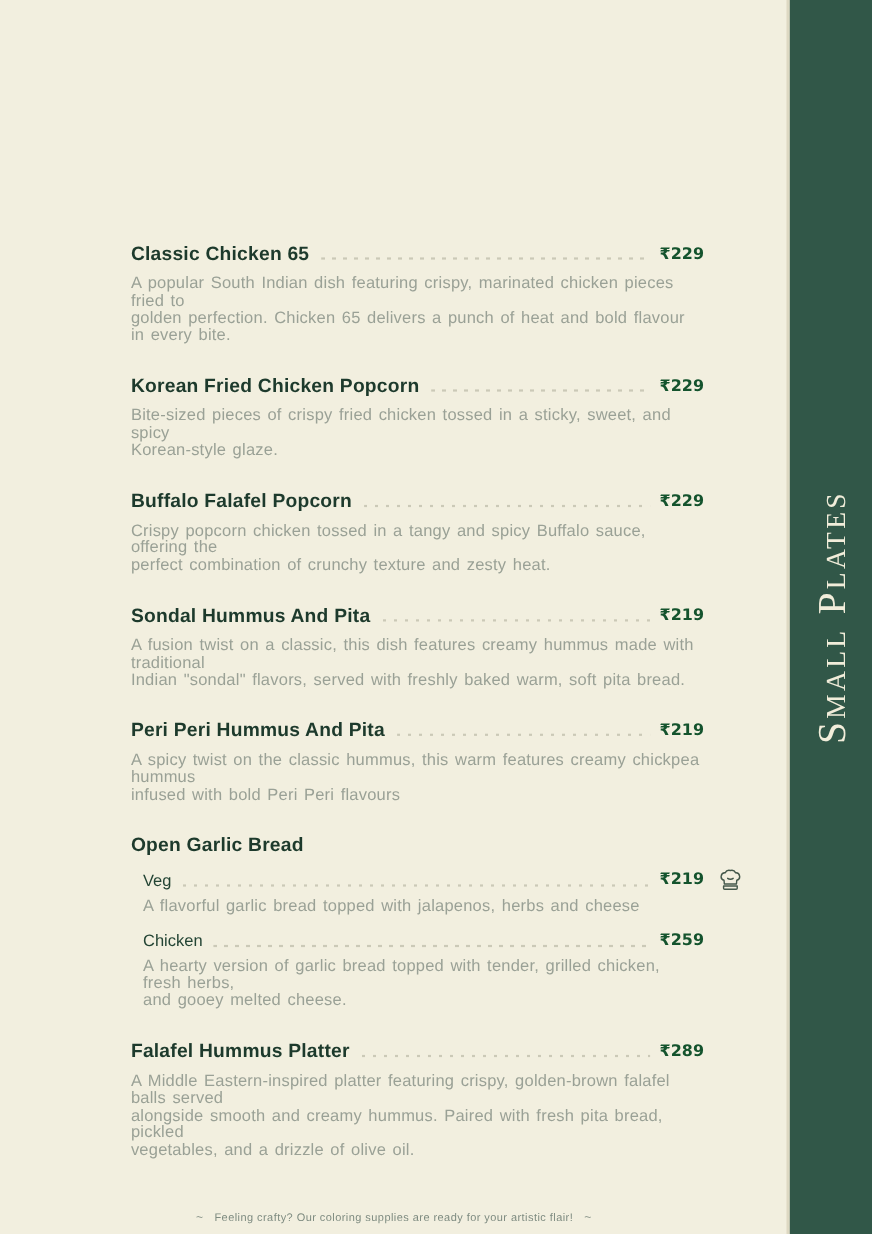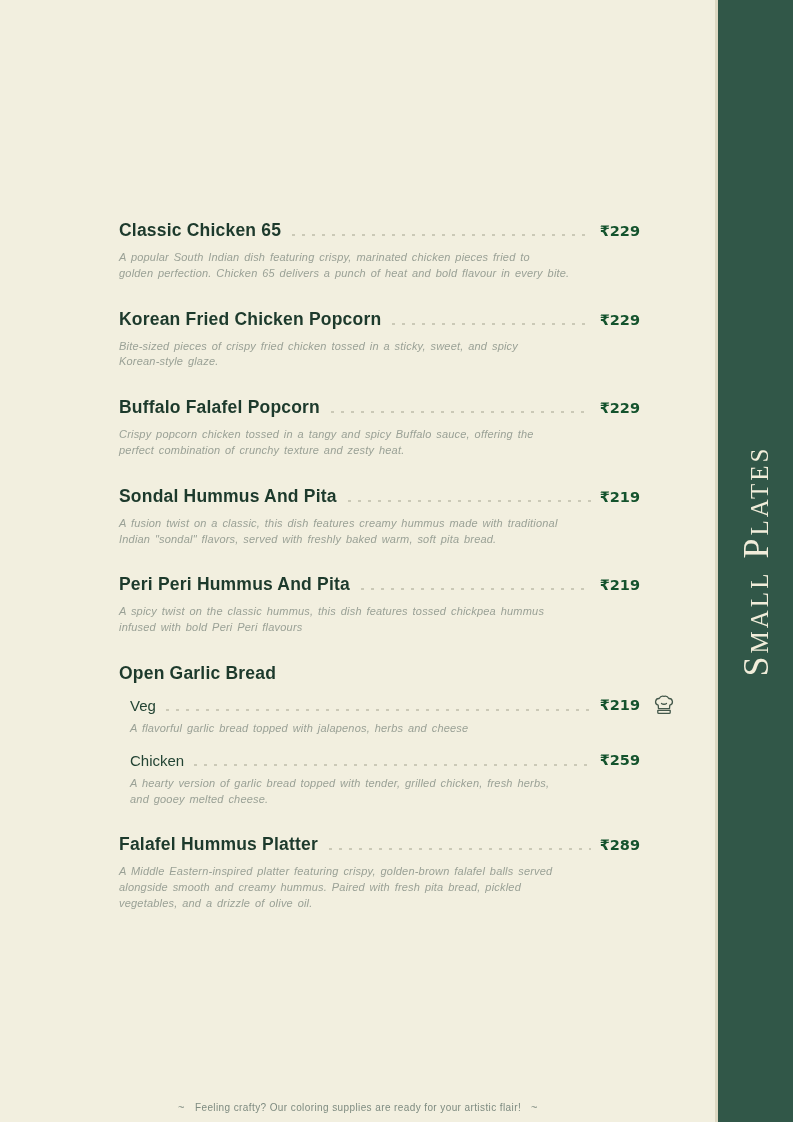--- a/index.html
+++ b/index.html
@@ -47,24 +47,23 @@
     flex:1;height:2px;align-self:flex-end;
     margin:0 9px 6px 11px;
     background:repeating-linear-gradient(90deg,#cbc9b7 0 3px,transparent 3px 10px);
   }
   .price{
     font-family:"DejaVu Sans","Liberation Sans",sans-serif;
     font-size:14.5px;line-height:21px;font-weight:bold;
     color:#14532d;white-space:nowrap;
   }
   .desc{
-    margin:0;font-size:11px;line-height:15.8px;
+    margin:0;font-size:15px;line-height:15.8px;
     color:#9aa196;letter-spacing:.2px;word-spacing:1.5px;
     white-space:pre-line;
-    font-style:italic;
   }
 
   
   .group-title-row{margin-bottom:10px;}
   .variants{padding-left:11px;}
   .variant{margin-bottom:13px;}
   .variant:last-child{margin-bottom:0;}
   .variant-row{
     display:flex;align-items:flex-end;position:relative;
     margin-bottom:5px;
@@ -133,21 +132,21 @@
       <p class="desc">A fusion twist on a classic, this dish features creamy hummus made with traditional
 Indian "sondal" flavors, served with freshly baked warm, soft pita bread.</p>
     </div>
 
     <div class="menu-item">
       <div class="title-row">
         <h3 class="item-name">Peri Peri Hummus And Pita</h3>
         <div class="leader"></div>
         <div class="price">₹219</div>
       </div>
-      <p class="desc">A spicy twist on the classic hummus, this dish features tossed chickpea hummus
+      <p class="desc">A spicy twist on the classic hummus, this warm features creamy chickpea hummus
 infused with bold Peri Peri flavours</p>
     </div>
 
     <div class="menu-item">
       <div class="title-row group-title-row">
         <h3 class="item-name">Open Garlic Bread</h3>
       </div>
       <div class="variants">
 
         <div class="variant">

